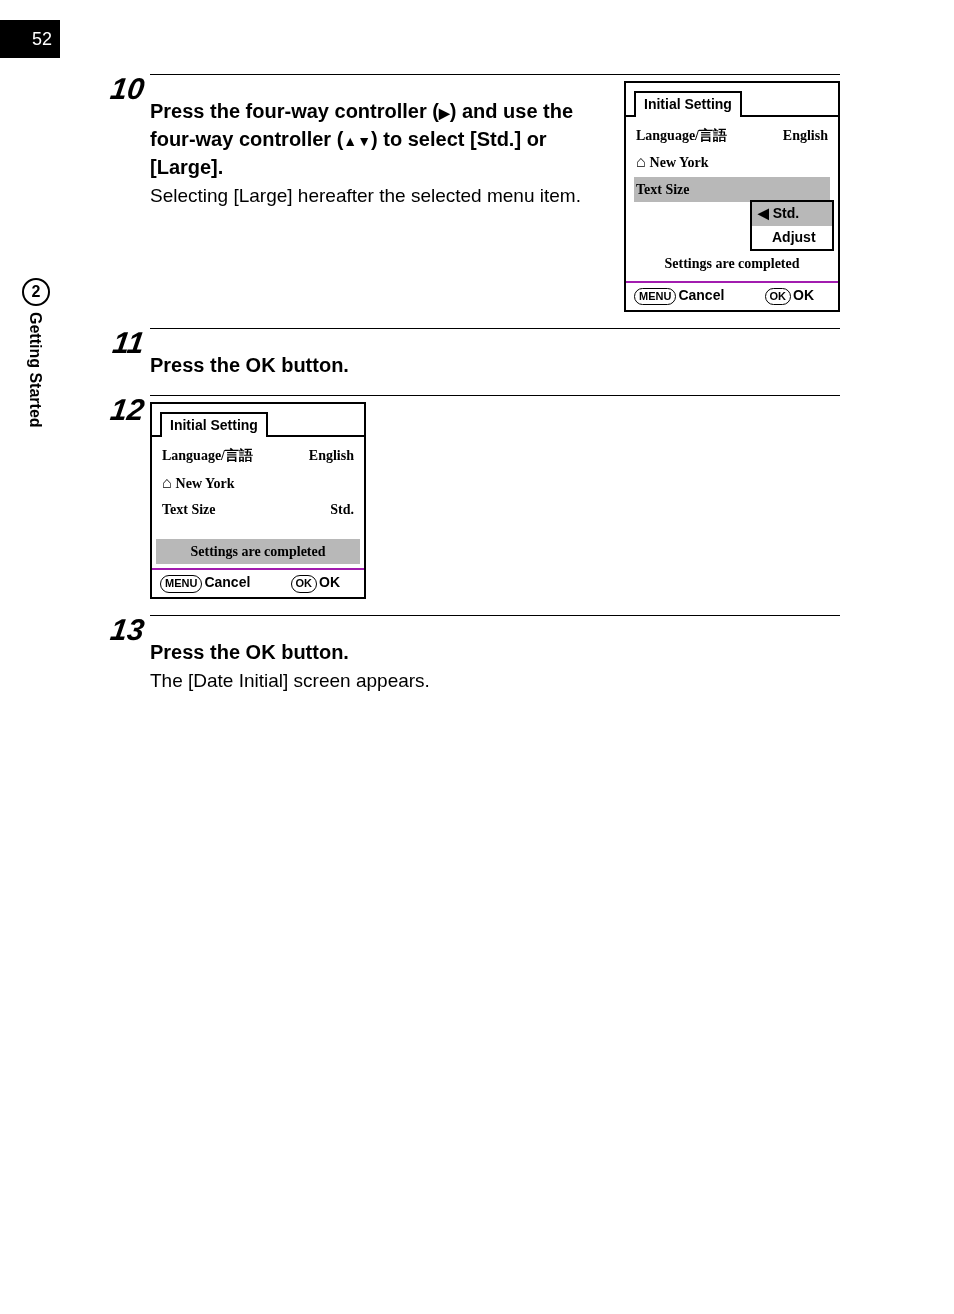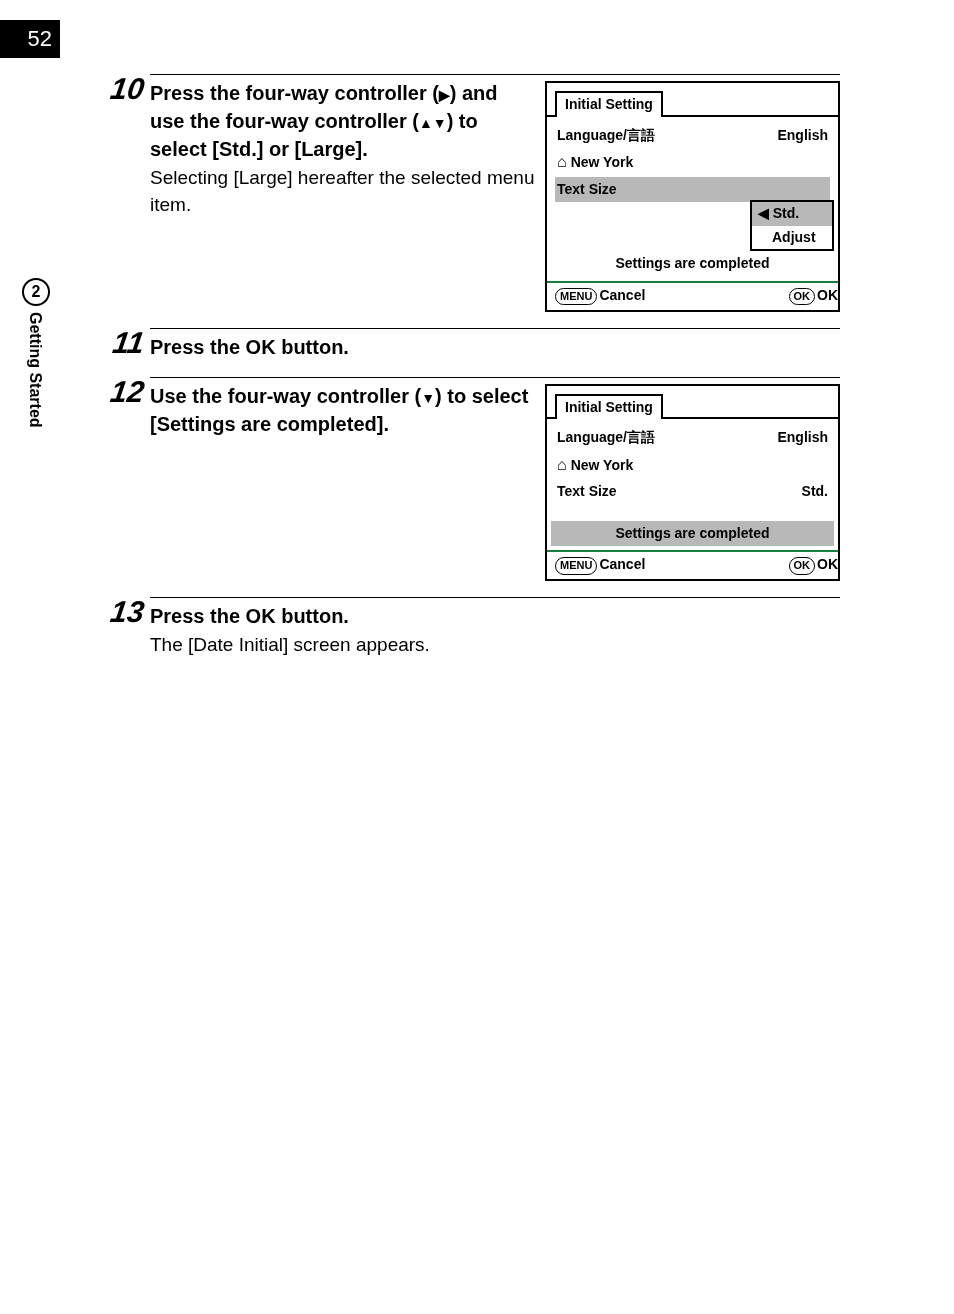--- a/index.html
+++ b/index.html
@@ -10,21 +10,21 @@
     width: 954px;
     height: 1314px;
     position: relative;
     color: #000;
   }
   .page-number-box {
     position: absolute;
     top: 20px; left: 0;
     width: 60px; height: 38px;
     background: #000; color: #fff;
-    font-size: 22px;
+    font-size: 18px;
     display: flex; align-items: center; justify-content: flex-end;
     padding-right: 8px;
     box-sizing: border-box;
     padding-left: 44px;
   }
   .side-tab {
     position: absolute;
     left: 0; top: 278px;
     width: 60px;
   }
@@ -71,33 +71,34 @@
   .step-body {
     flex: 1;
     border-top: 1px solid #000;
     padding-top: 4px;
     font-size: 19px;
     line-height: 1.4;
   }
   .step-body .heading {
     font-weight: bold;
     font-size: 20px;
+    margin-top: 18px;
   }
   .step-body .sub {
     font-weight: normal;
     font-size: 19px;
     margin-top: 2px;
   }
   .columns {
     display: flex;
     gap: 10px;
   }
   .columns .textcol { flex: 1; }
   .screen {
-    width: 295px;
+    width: 216px;
     border: 2px solid #000;
     font-size: 14px;
     font-weight: bold;
     font-family: Arial, sans-serif;
     padding: 6px 8px 4px 8px;
     box-sizing: border-box;
     margin-top: 2px;
   }
   .screen .tab {
     border: 2px solid #000;
@@ -106,40 +107,41 @@
     padding: 2px 8px;
     background: #fff;
     position: relative;
     top: 2px;
   }
   .screen .hr { border-top: 2px solid #000; margin: 0 -8px 6px -8px; }
   .screen .row {
     display: flex; justify-content: space-between;
     padding: 3px 2px;
     align-items: center;
+    font-family: Liberation Serif, serif;
   }
   .screen .row.sel { background: #b8b8b8; }
   .screen .row.sel2 { background: #b8b8b8; padding-left: 4px; padding-right: 4px; margin: 0 -4px;}
   .screen .dropdown {
     border: 2px solid #000;
     margin-top: -2px;
     width: 80px;
     margin-left: auto;
     margin-right: -4px;
   }
   .screen .dropdown .opt {
     padding: 2px 6px;
     display: flex; align-items: center; gap: 4px;
   }
   .screen .dropdown .opt.sel { background: #b8b8b8; }
   .screen .footer {
     display: flex; justify-content: space-between;
-    border-top: 2px solid #15803d;
+    border-top: 2px solid #a21caf;
     margin: 4px -8px 0 -8px;
-    padding: 3px 0 0 8px;
+    padding: 3px 24px 0 8px;
   }
   .screen .pill {
     border: 1.5px solid #000; border-radius: 10px;
     padding: 0 4px; font-size: 11px;
     display: inline-block;
     margin-right: 2px;
   }
   .screen .center { }
   .memo {
     display: flex;
@@ -238,25 +240,20 @@
     <div class="step-num">11</div>
     <div class="step-body">
       <div class="heading">Press the OK button.</div>
     </div>
   </div>
 
   <div class="step">
     <div class="step-num">12</div>
     <div class="step-body">
       <div class="columns">
-        <div class="textcol">
-          <div class="heading">
-            <span>Use the four-way controller (</span><span class="tri">▼</span><span>) to select [Settings are completed].</span>
-          </div>
-        </div>
 
         <div class="screen">
           <span class="tab">Initial Setting</span>
           <div class="hr"></div>
           <div class="row">
             <span>Language/言語</span>
             <span>English</span>
           </div>
           <div class="row">
             <span><span class="home-icon">⌂</span><span>New York</span></span>

